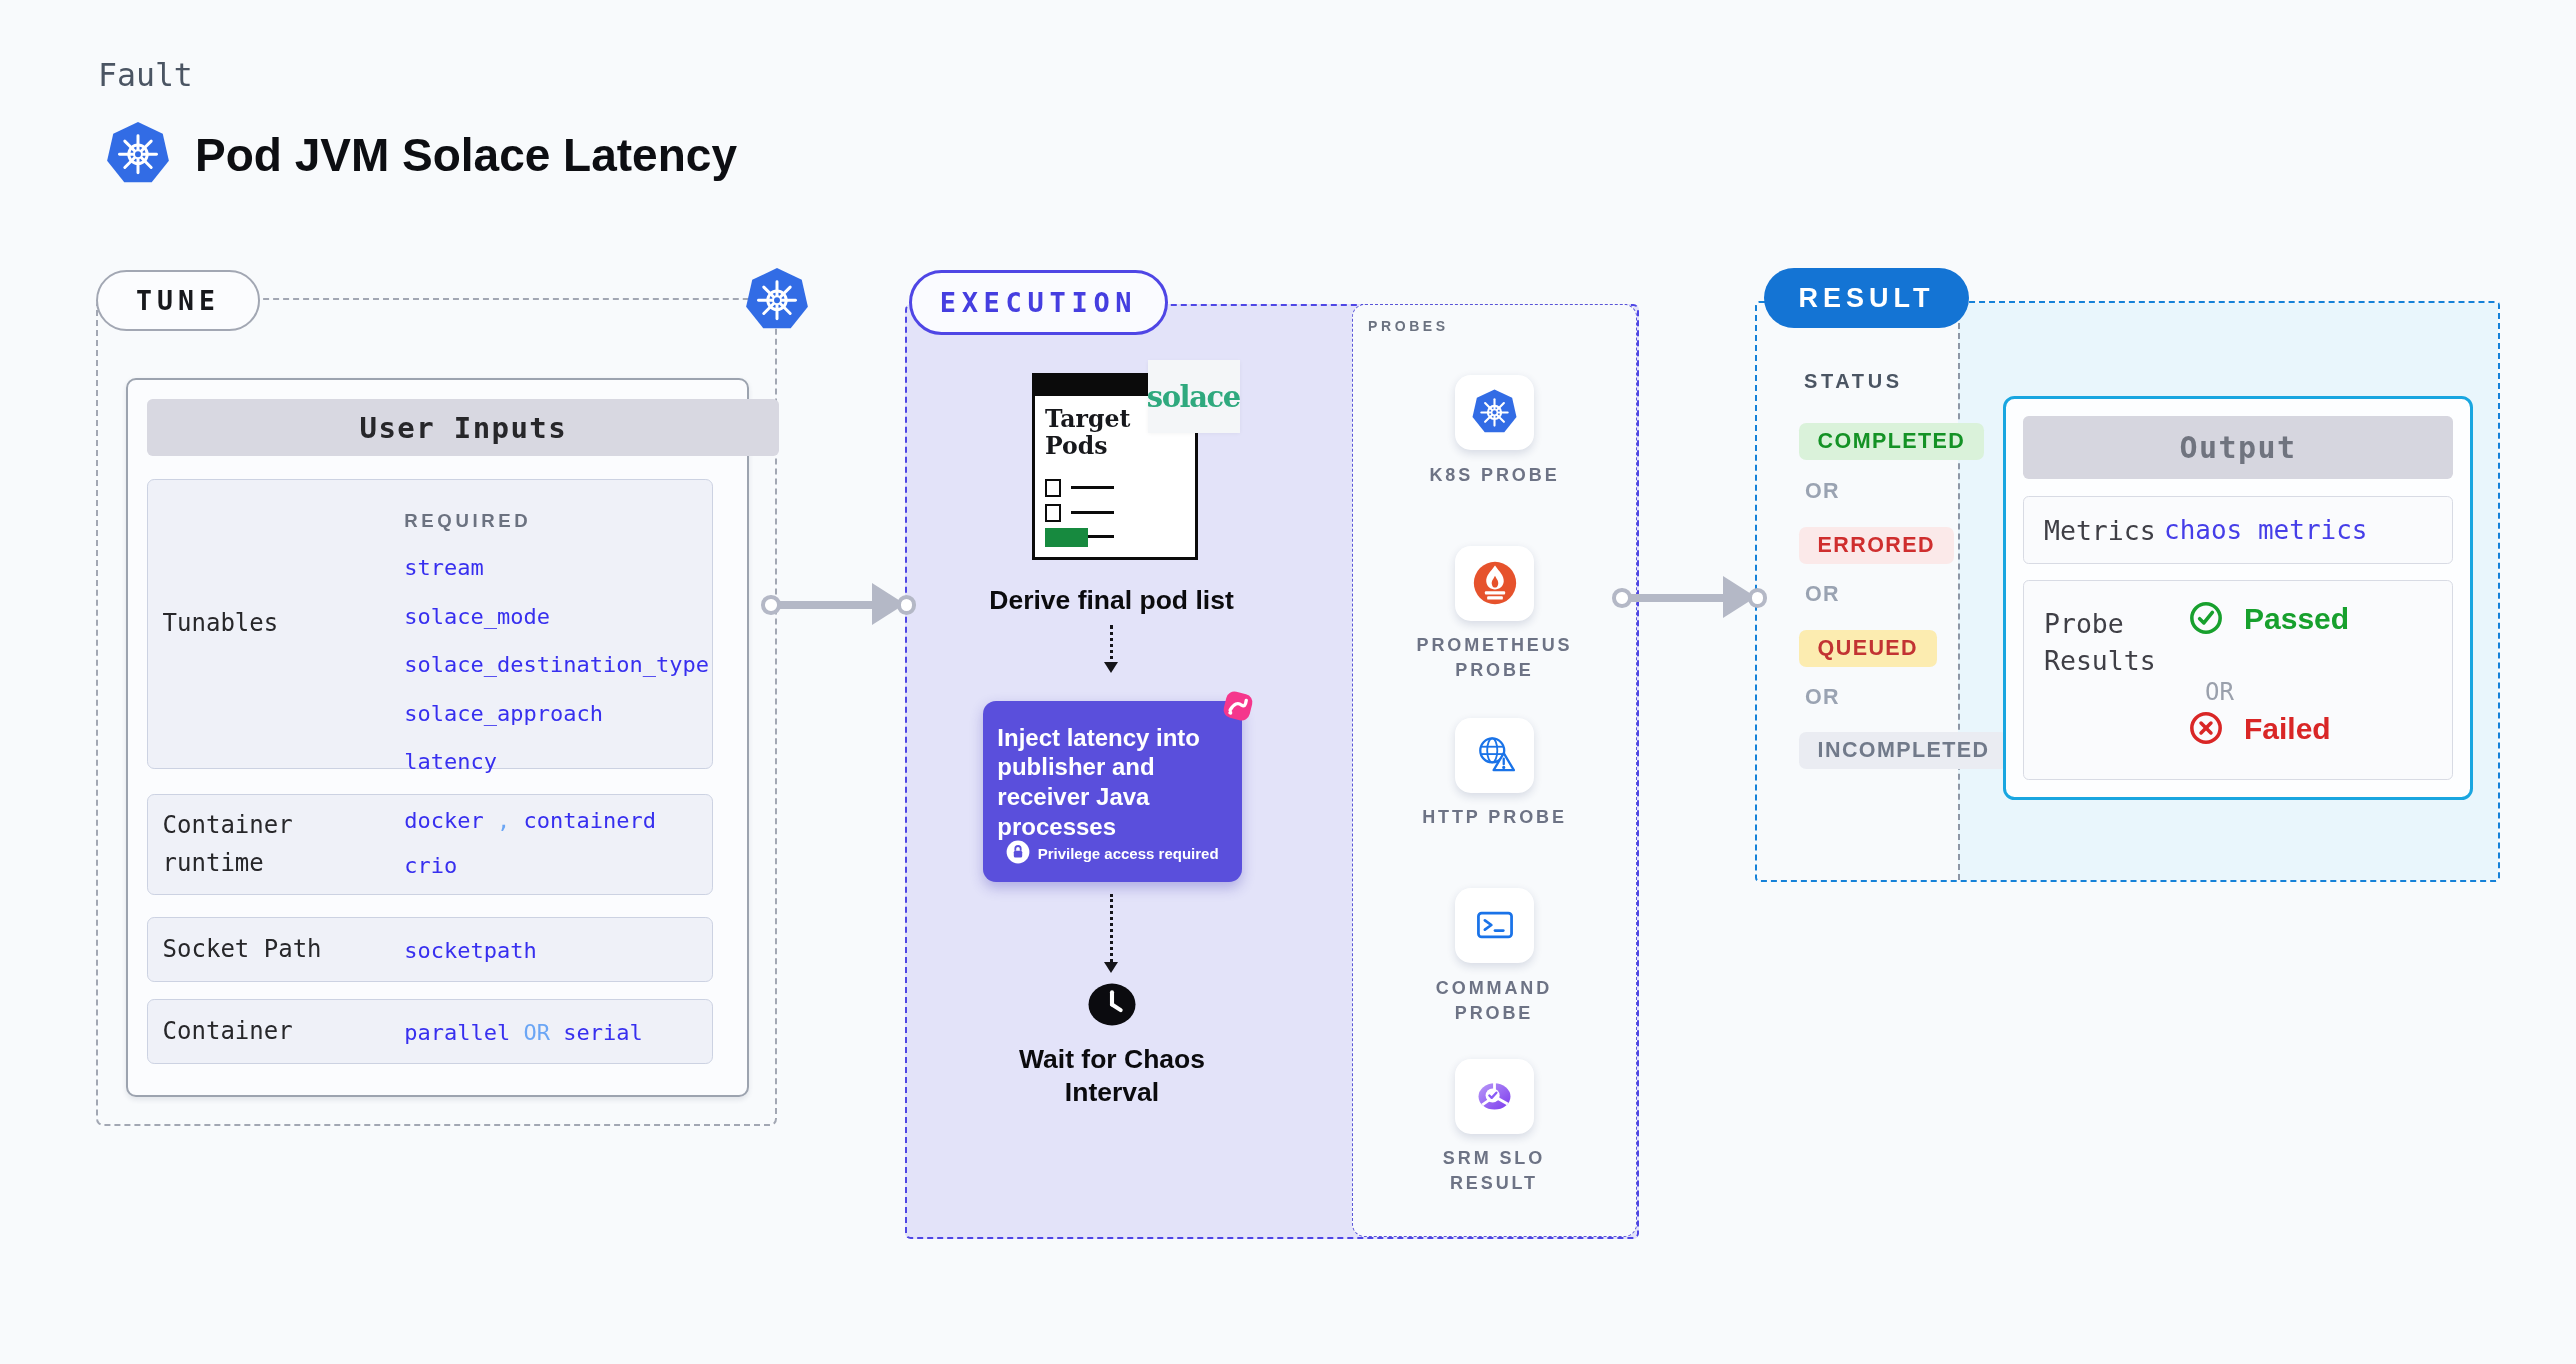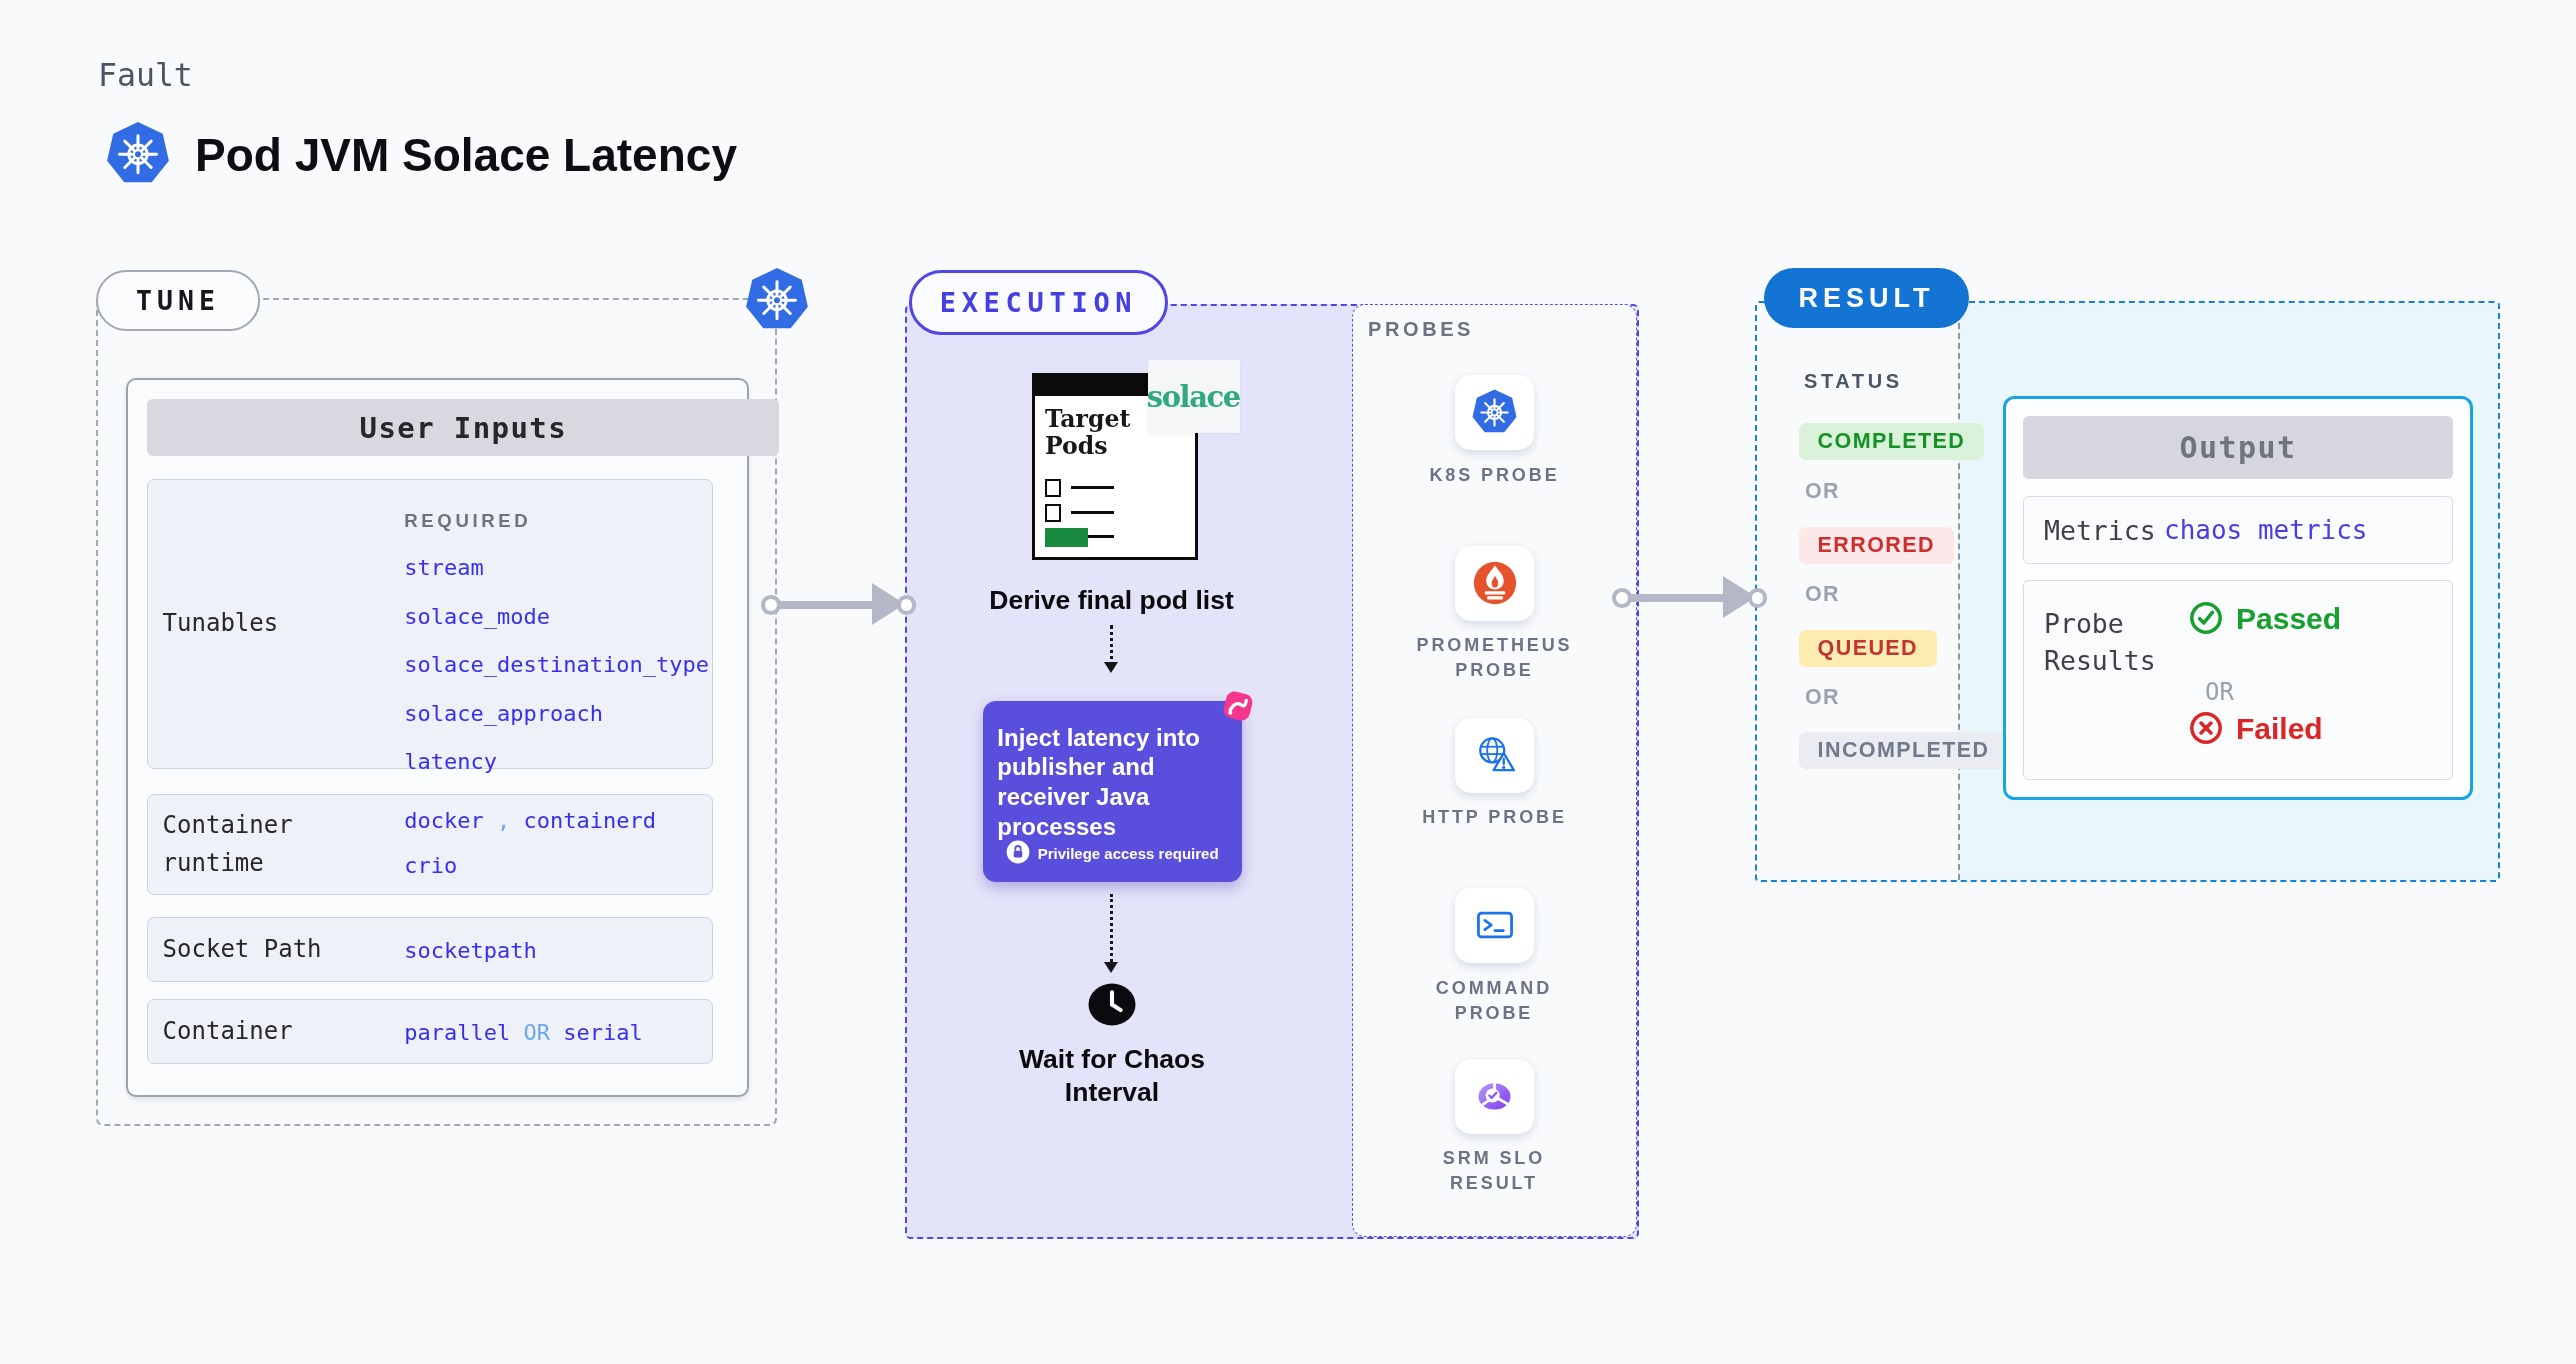--- a/index.html
+++ b/index.html
@@ -50,21 +50,21 @@
 
   .dot-arrow{width:0;border-left:3.6px dotted #15151a;z-index:3;}
   .dot-arrow:after{content:"";position:absolute;left:-8.6px;bottom:-13px;width:0;height:0;
           border:7.2px solid transparent;border-top:11.5px solid #15151a;}
 
   
   .exec-box{left:905px;top:304px;width:730px;height:931px;background:#e3e3f9;
             border:2.1px dashed #4f46e5;border-radius:5.7px;z-index:1;}
   .probes-box{left:1352px;top:304px;width:283px;height:931px;background:#f8fafc;
             border:1.4px dashed #5a55d8;border-radius:13px;z-index:2;}
-  .probes-title{left:1368px;top:318px;font-size:20px;font-weight:bold;letter-spacing:3.6px;color:#6b7280;z-index:3;}
+  .probes-title{left:1368px;top:318px;font-size:14px;font-weight:bold;letter-spacing:3.6px;color:#6b7280;z-index:3;}
   .probe-card{left:1455px;width:79px;height:75px;background:#ffffff;border-radius:15.8px;z-index:3;
             box-shadow:0 3.6px 8.6px rgba(30,40,90,.14);display:flex;align-items:center;justify-content:center;}
   .probe-label{left:1387px;width:215px;text-align:center;font-size:18px;font-weight:bold;letter-spacing:2.9px;
             color:#6d7385;line-height:1.4;z-index:3;}
   .probe-label.narrow{left:1419px;width:150px;}
 
   .target-doc{left:1032px;top:373px;width:160px;height:181px;background:#ffffff;border:3.6px solid #0b0b0b;z-index:3;}
   .doc-bar{position:absolute;left:0;top:0;right:0;height:20px;background:#0b0b0b;}
   .doc-title{position:absolute;left:10px;top:30px;font-size:23.6px;line-height:1.15;color:#17181c;}
   .doc-row{position:absolute;left:10px;display:flex;align-items:center;}
@@ -105,21 +105,21 @@
          border-radius:11.5px;z-index:3;}
   .output-header{position:absolute;left:17px;top:17px;right:17px;height:63px;background:#d6d6df;border-radius:5.7px;
          display:flex;align-items:center;justify-content:center;font-size:30px;font-weight:bold;
          letter-spacing:1.4px;color:#70747f;}
   .out-row{position:absolute;left:17px;right:17px;background:#fafbfd;border:1.4px solid #d8dbe4;border-radius:5.7px;}
   .metrics-row{top:97px;height:66px;display:flex;align-items:center;}
   .metrics-label{margin-left:20px;font-size:26.5px;color:#3f3f46;}
   .metrics-value{position:absolute;left:140px;font-size:26px;color:#453ee8;}
   .probe-row{top:181px;height:198px;}
   .probe-row-label{position:absolute;left:20px;top:24px;width:150px;font-size:26.5px;color:#3f3f46;line-height:1.4;}
-  .pr-line{position:absolute;left:165px;display:flex;align-items:center;gap:13px;}
+  .pr-line{position:absolute;left:165px;display:flex;align-items:center;gap:21px;}
   .pr-passed-text{font-size:30px;font-weight:bold;color:#17a02d;}
   .pr-failed-text{font-size:30px;font-weight:bold;color:#d92626;}
   .pr-or{position:absolute;left:181px;top:97px;font-size:24px;color:#9aa0ac;}
 </style>
 </head>
 <body>
 
 <div class="canvas">
 
   <div class="abs eyebrow mono">Fault</div>

